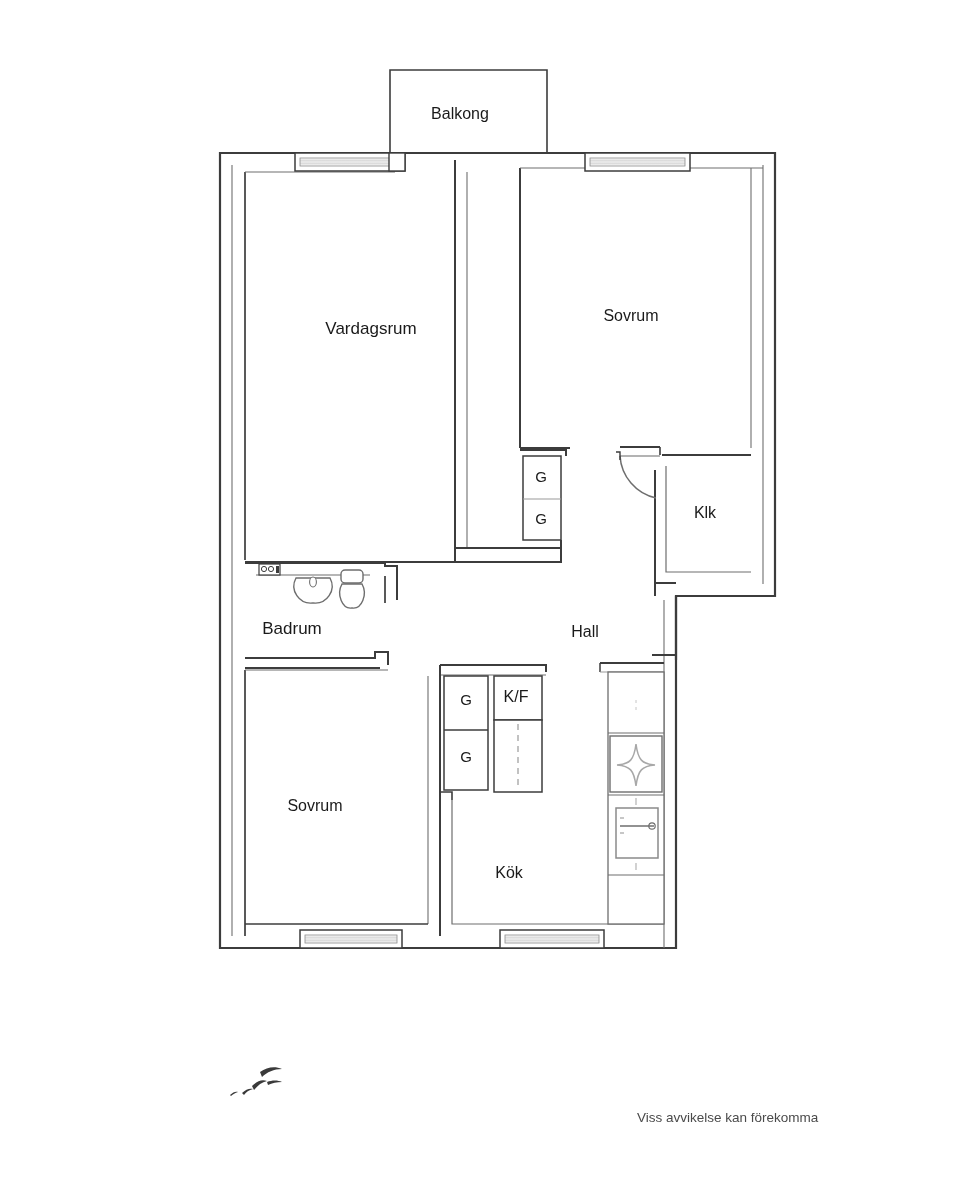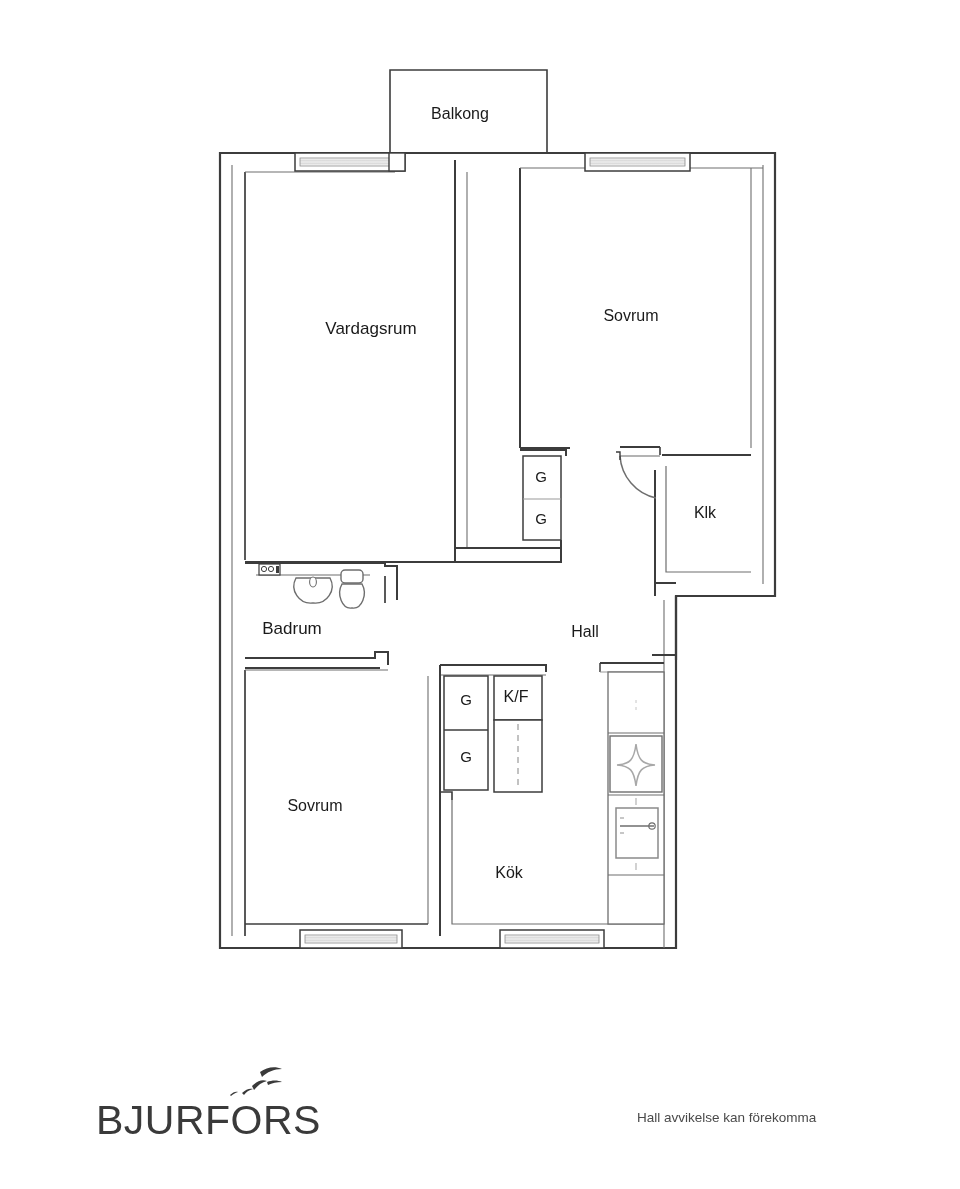--- a/index.html
+++ b/index.html
@@ -299,18 +299,17 @@
   </svg>
 
   <div id="brand-block">
     <svg id="brand-birds" viewBox="0 0 76 44">
       <path d="M 40,26 C 45,21 50,19 55,21 C 50,22 46,25 42,30 Z" fill="#3a3a3a"></path>
       <path d="M 48,12 C 55,7 63,6 70,9 C 62,9 55,12 50,17 Z" fill="#3a3a3a"></path>
       <path d="M 30,33 C 34,29 38,28 41,29 C 37,30 34,32 32,35 Z" fill="#3a3a3a"></path>
       <path d="M 18,35 C 21,32 24,31 26,32 C 23,33 21,34 19,36 Z" fill="#3a3a3a"></path>
       <path d="M 55,22 C 60,20 66,20 70,22 C 65,22 60,23 56,25 Z" fill="#3a3a3a"></path>
     </svg>
-    <div id="brand-wordmark">BJURFORS</div>
   </div>
 
-  <div id="disclaimer-text">Hall avvikelse kan förekomma</div>
+  <div id="disclaimer-text">Viss avvikelse kan förekomma</div>
 
 </div>
 
 </body></html>

